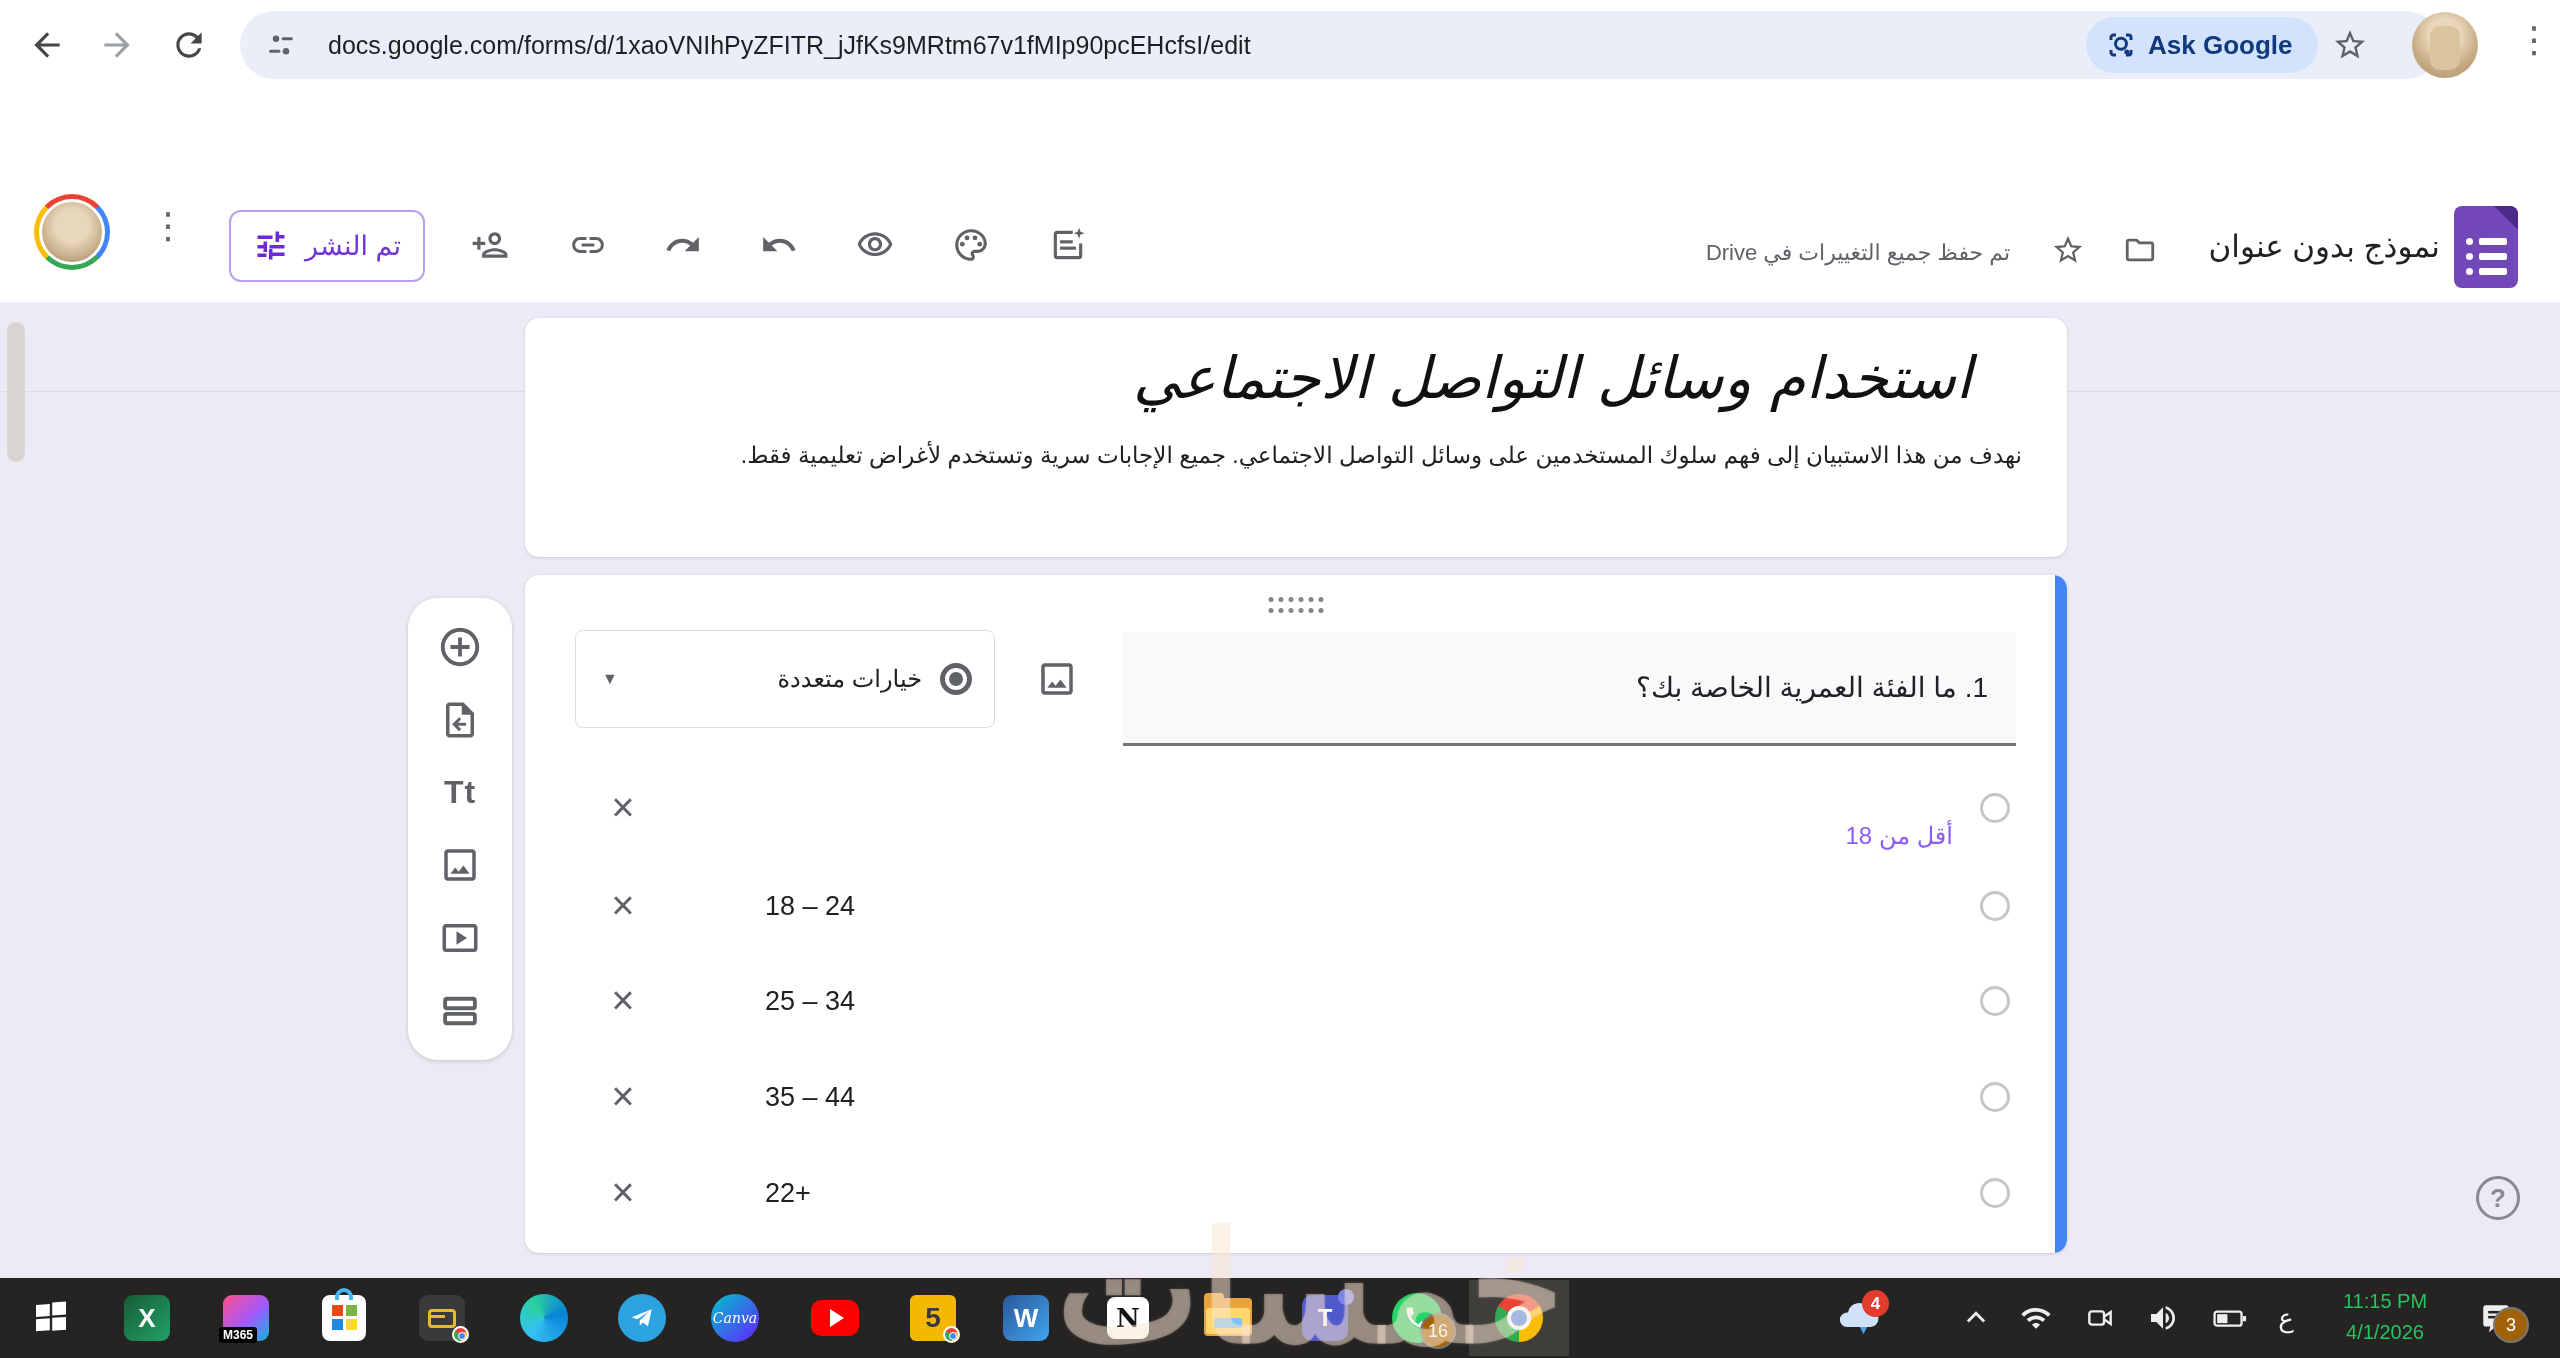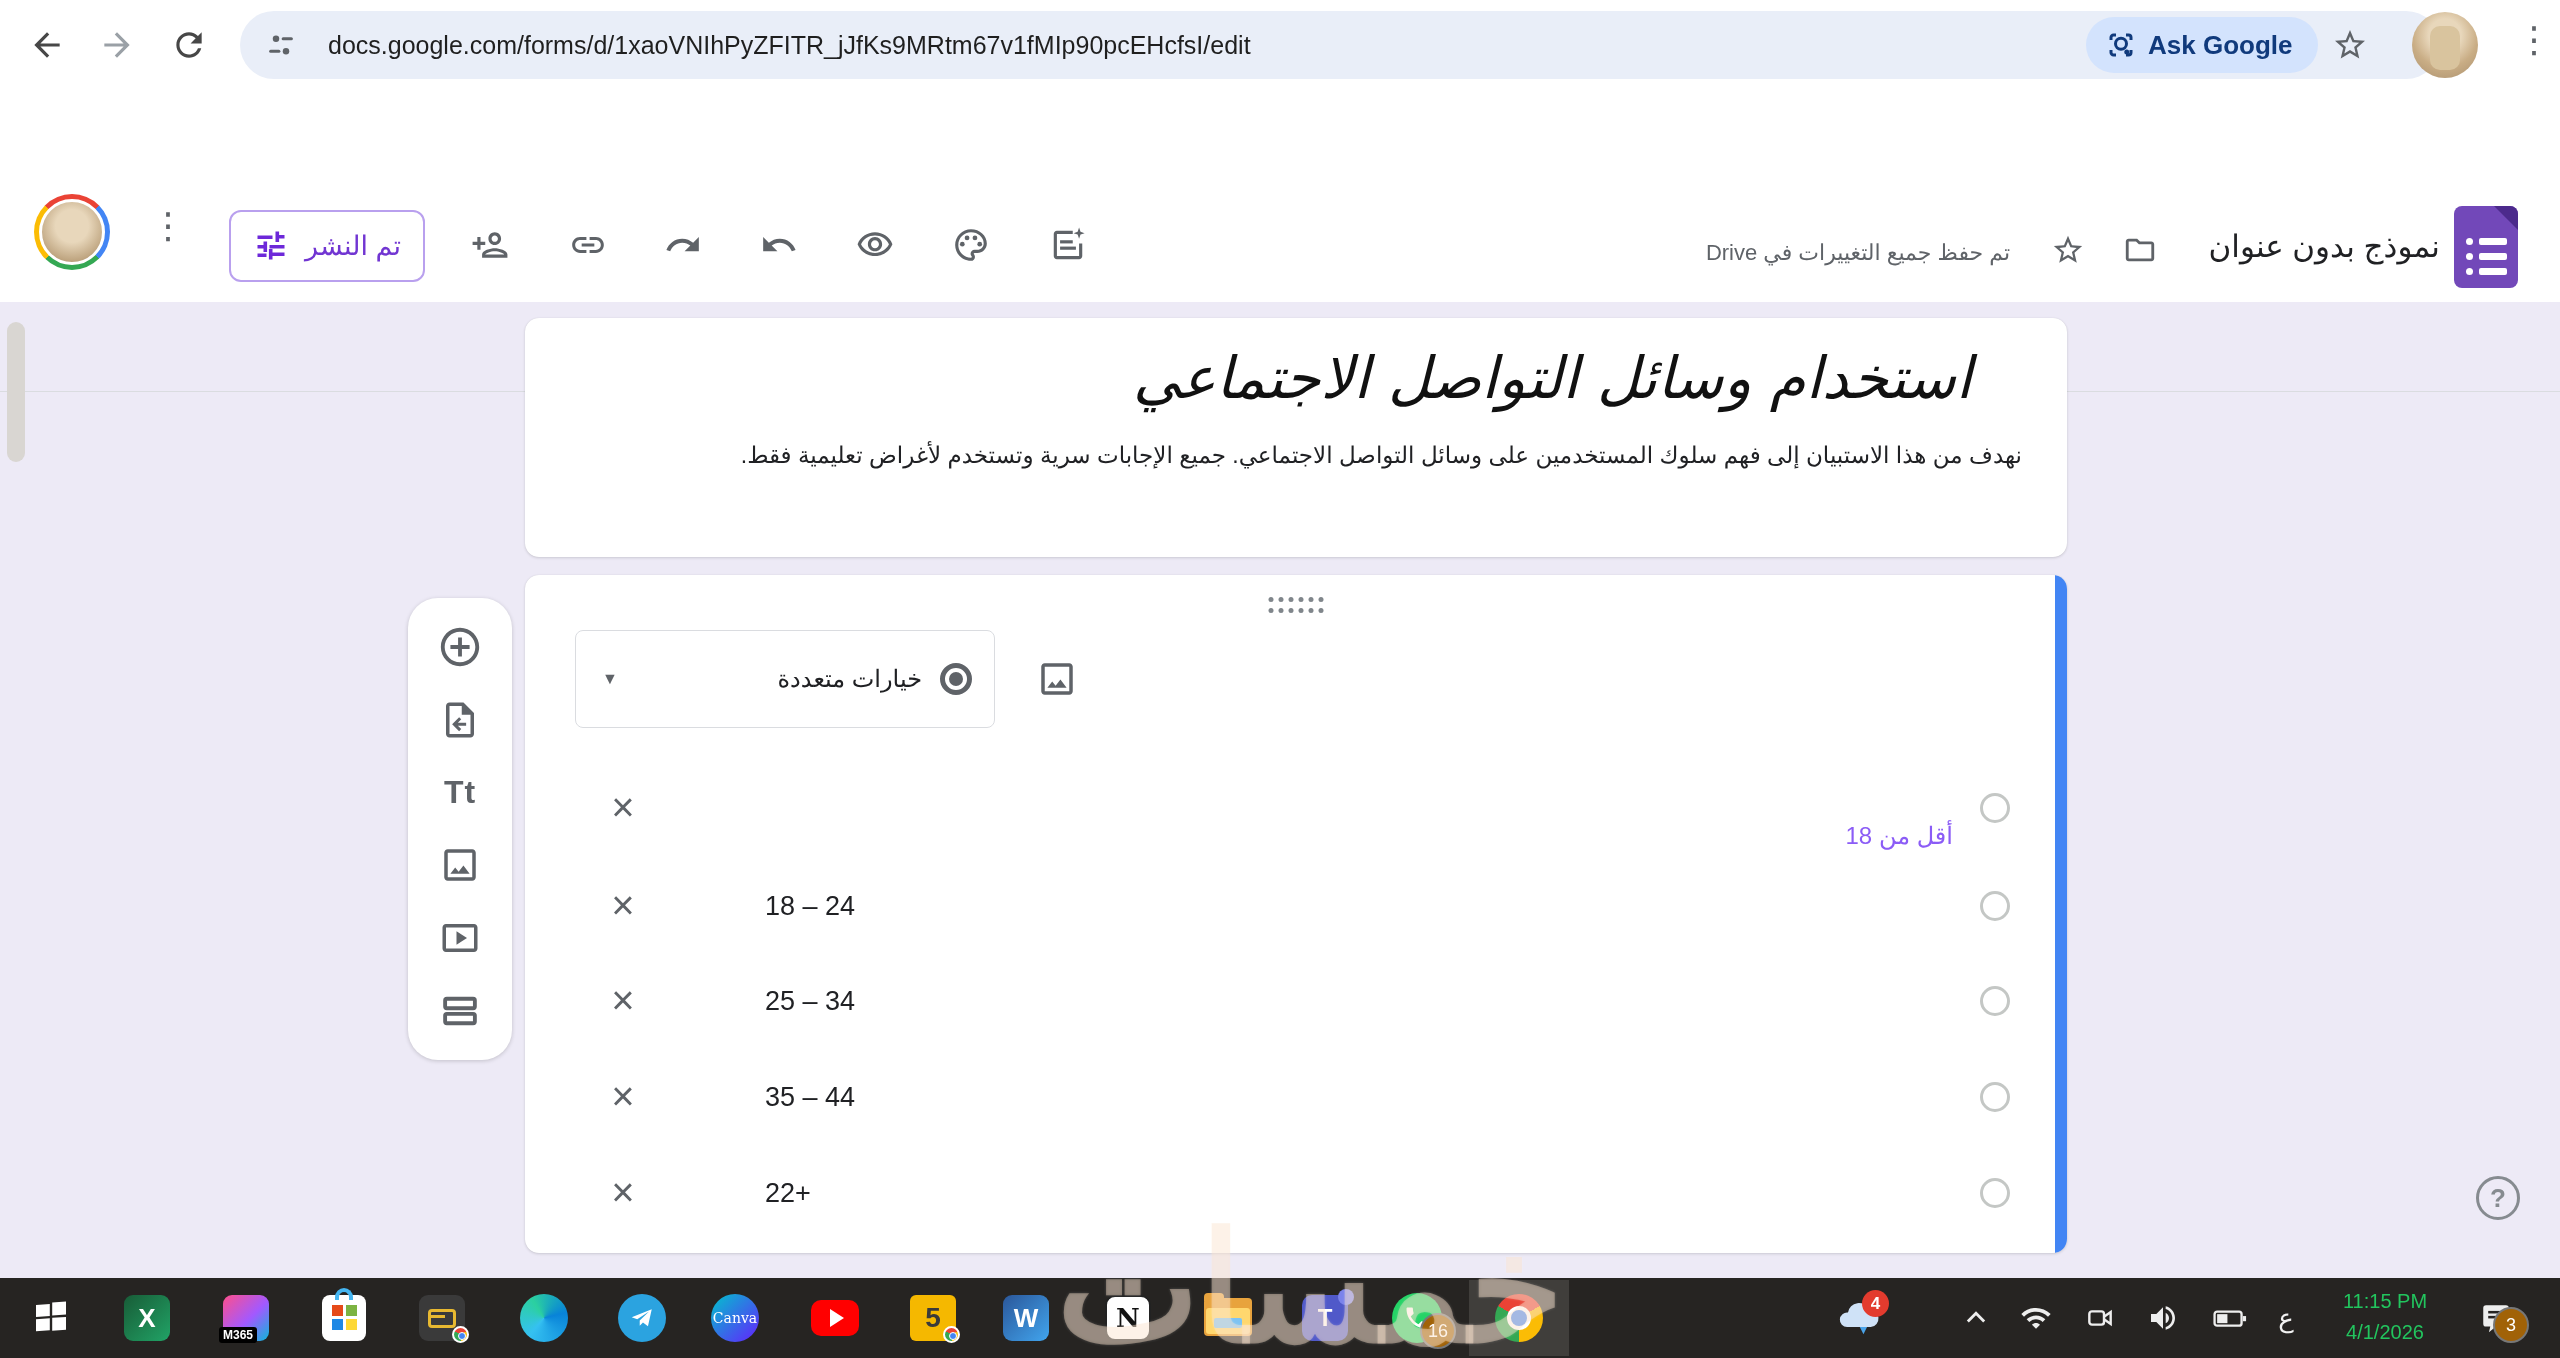--- a/index.html
+++ b/index.html
@@ -267,20 +267,21 @@
       <i></i>
       <i></i>
       <i></i>
       <i></i>
       <i></i>
       <i></i>
       <i></i>
       <i></i>
       <i></i>
   </div>
+  <div class="q-title-field">1. ما الفئة العمرية الخاصة بك؟</div>
   <div class="q-img-btn">
     <svg width="42" height="42" viewBox="0 0 24 24" fill="currentColor">
         <path d="M19 3H5c-1.1 0-2 .9-2 2v14c0 1.1.9 2 2 2h14c1.1 0 2-.9 2-2V5c0-1.1-.9-2-2-2zm0 16H5V5h14v14zm-5.04-6.71l-2.75 3.54-1.96-2.36L6.5 17h11l-3.54-4.71z"></path>
       </svg>
   </div>
   <div class="type-dd">
     <div class="dd-radio">
         <i></i>
       </div>
     <div class="dd-label">خيارات متعددة</div>
@@ -387,21 +388,21 @@
   </div>
   <div class="tb" style="left:614px;">
     <div style="width:48px;height:48px;border-radius:50%;background:#2ba3e0;display:flex;align-items:center;justify-content:center;">
       <svg width="26" height="26" viewBox="0 0 24 24" fill="#fff">
           <path d="M21 4L2.5 11.2l5.1 1.9L18.5 6l-8.6 8.2v5l3-3.1 4.6 3.4L21 4z"></path>
         </svg>
     </div>
   </div>
   <div class="tb" style="left:707px;">
     <div style="width:48px;height:48px;border-radius:50%;background:linear-gradient(135deg,#00c4cc,#6420ff);display:flex;align-items:center;justify-content:center;">
-      <span style="color:#fff;font-size:14px;font-family:'DejaVu Serif',serif;">Canva</span>
+      <span style="color:#fff;font-style:italic;font-size:14px;font-family:'DejaVu Serif',serif;">Canva</span>
     </div>
   </div>
   <div class="tb" style="left:807px;">
     <div class="tile" style="width:48px;height:36px;background:#ff0000;border-radius:10px;">
       <span style="width:0;height:0;border-left:14px solid #fff;border-top:9px solid transparent;border-bottom:9px solid transparent;margin-left:4px;"></span>
     </div>
   </div>
   <div class="tb" style="left:905px;">
     <div class="tile" style="width:46px;height:46px;background:#f5b800;border-radius:6px;position:relative;color:#3a3a3a;font-size:28px;">
       <span>5</span>

